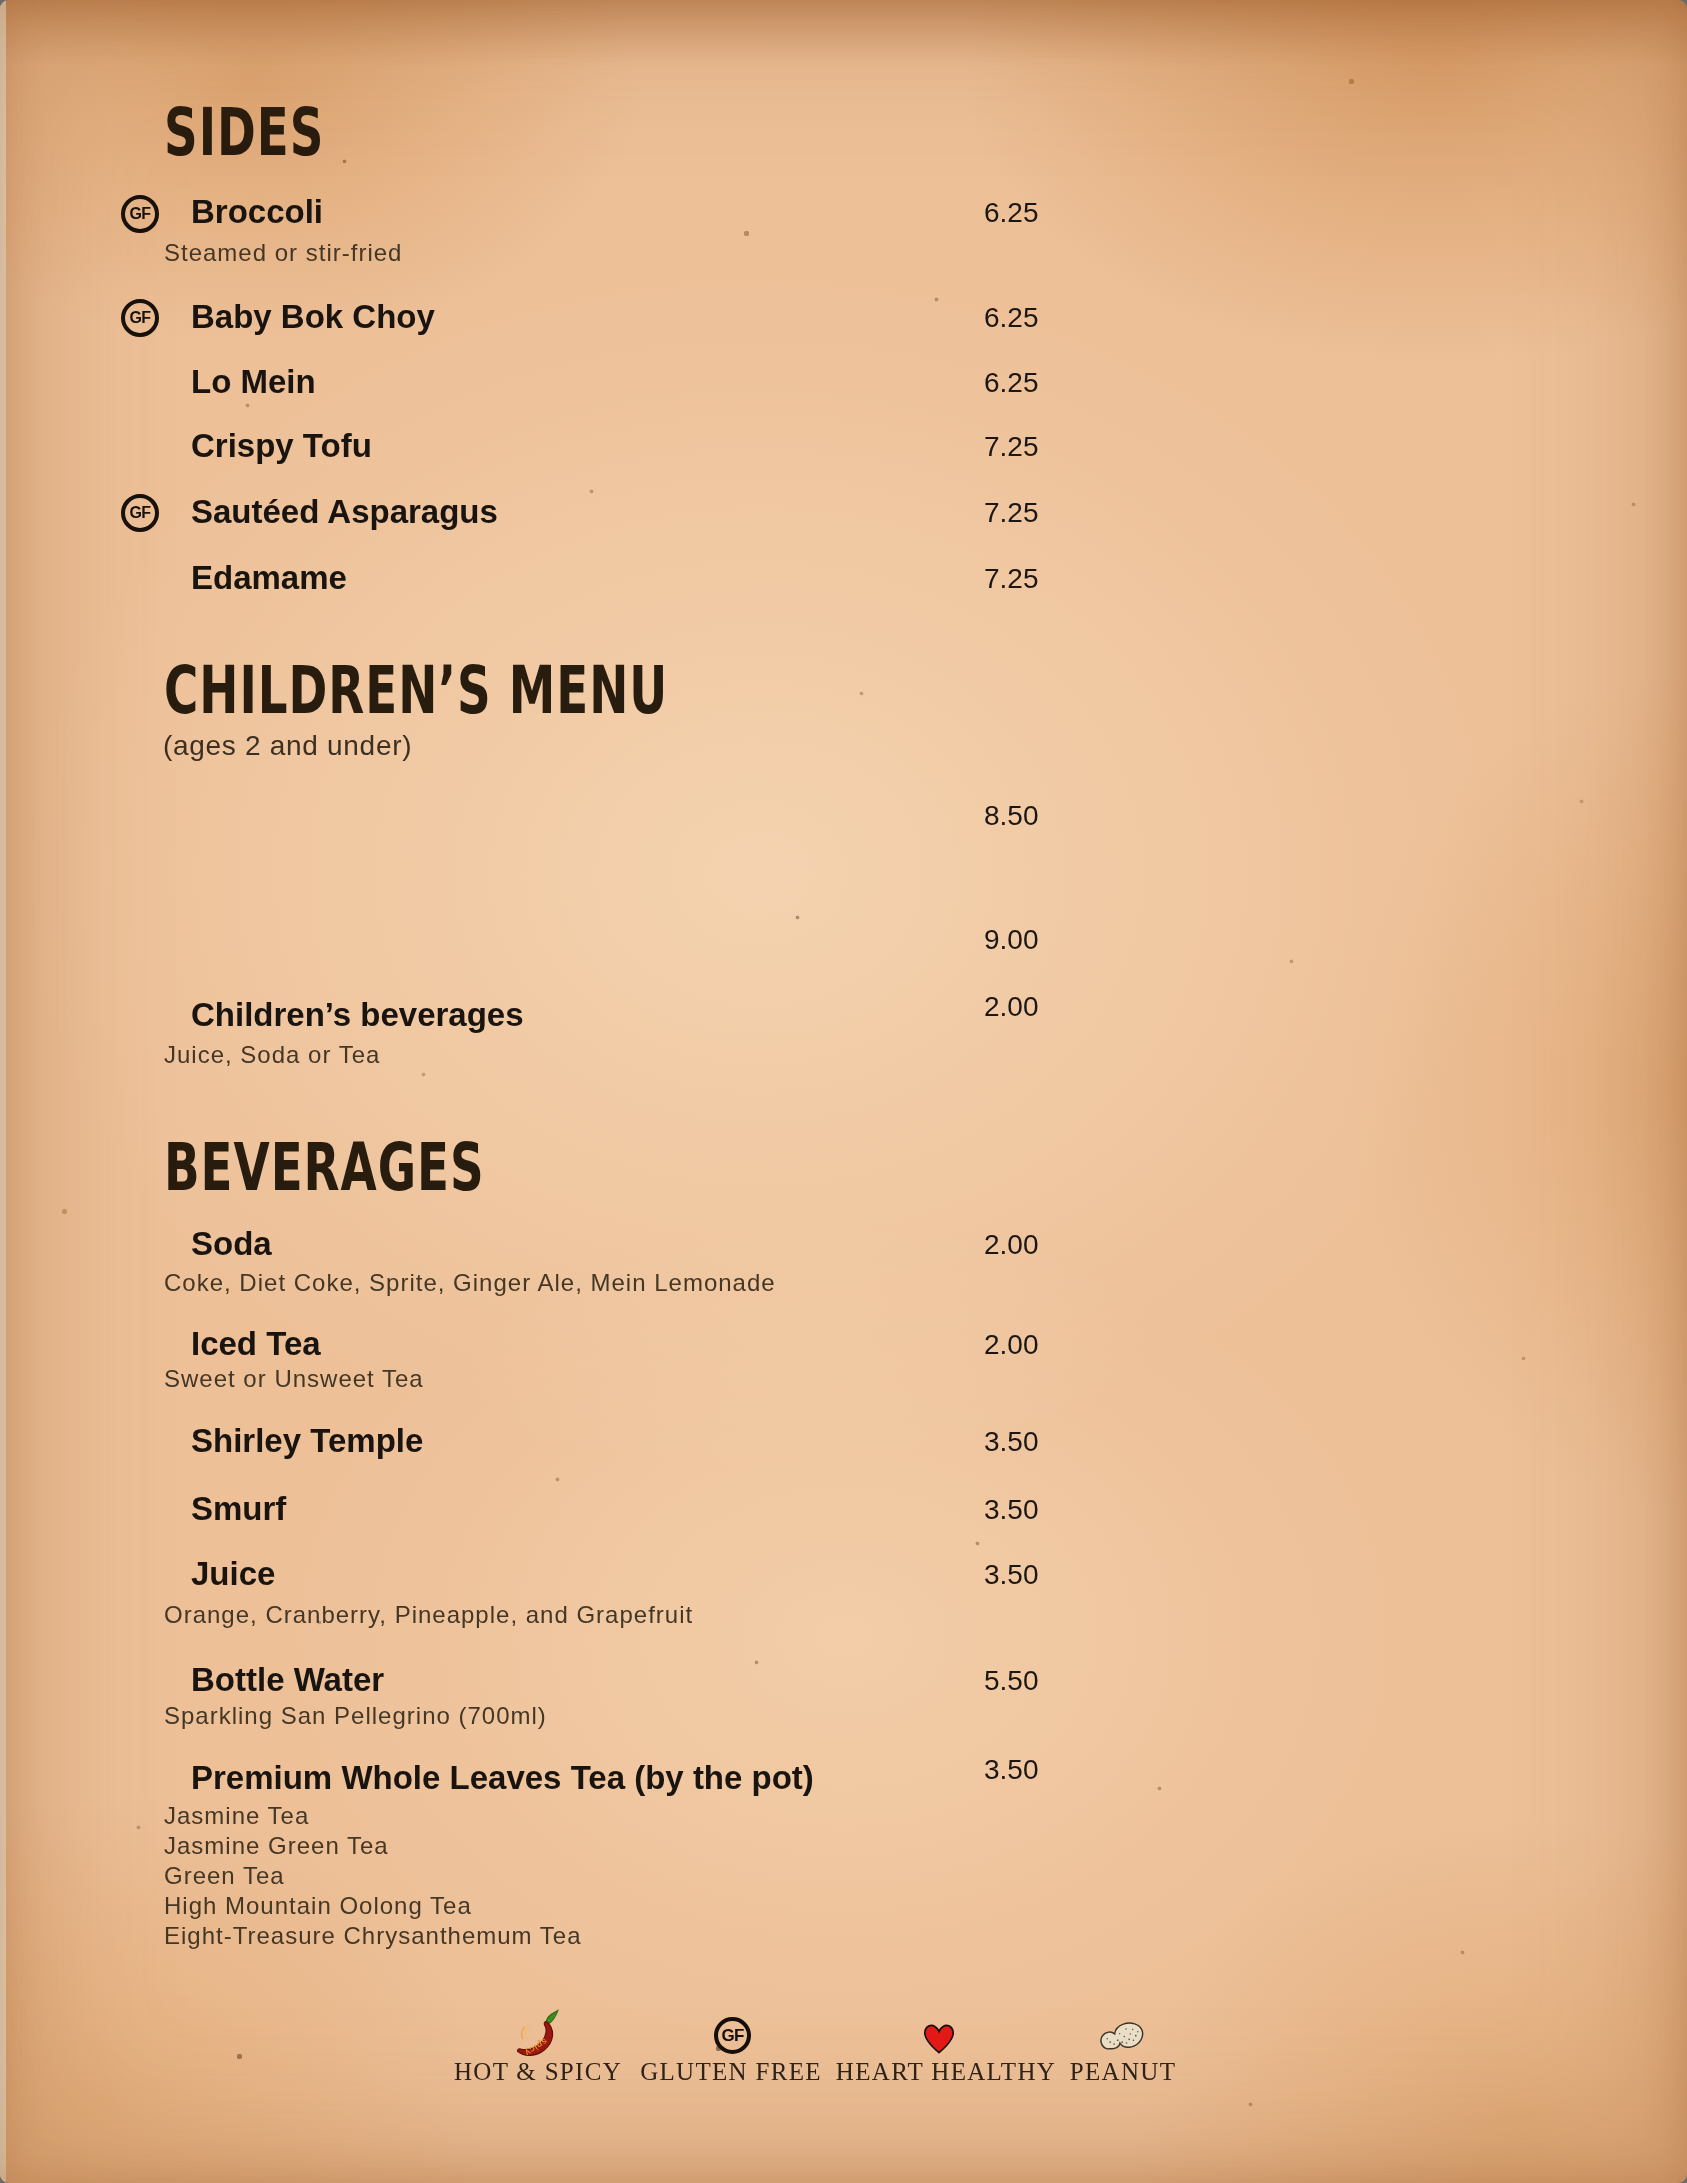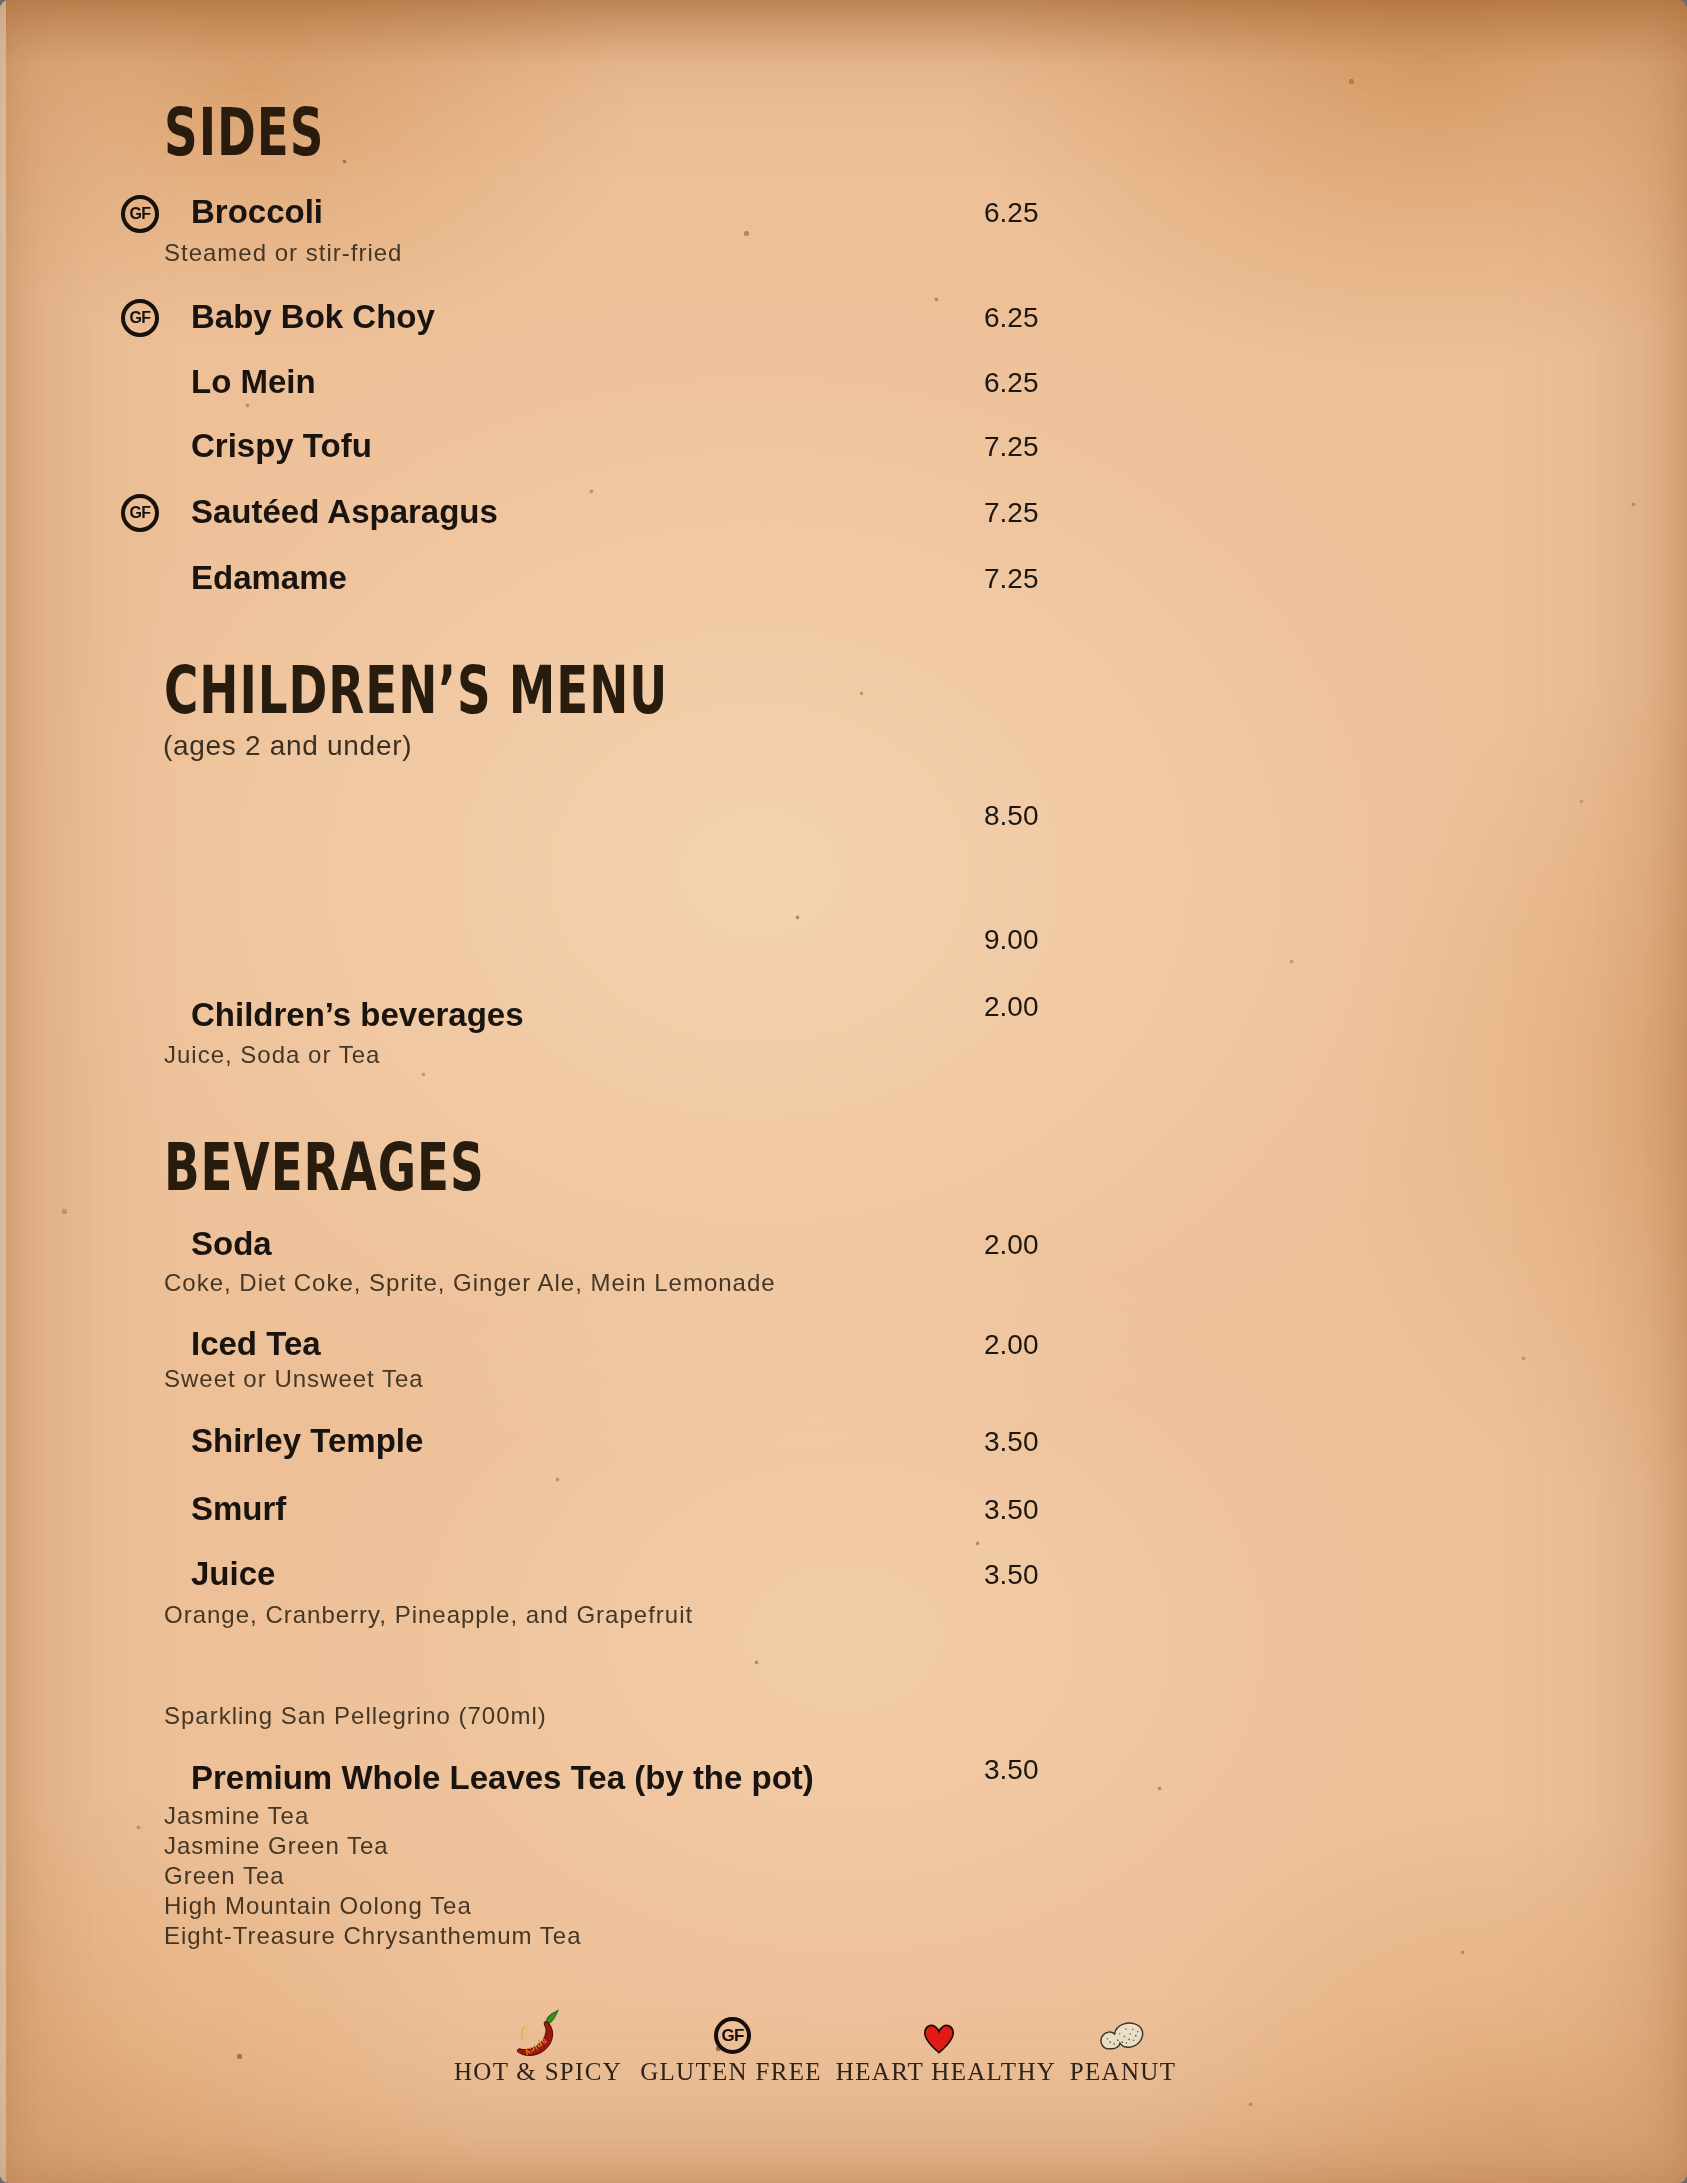--- a/index.html
+++ b/index.html
@@ -144,20 +144,24 @@
     <span class="iname">Smurf</span>
     <span class="price">3.50</span>
   </div>
 
   <div class="row" style="top:1557px">
     <span class="iname">Juice</span>
     <span class="price">3.50</span>
   </div>
   <div class="desc" style="top:1603px">Orange, Cranberry, Pineapple, and Grapefruit</div>
 
+  <div class="row" style="top:1663px">
+    <span class="iname">Bottle Water</span>
+    <span class="price">5.50</span>
+  </div>
   <div class="desc" style="top:1704px">Sparkling San Pellegrino (700ml)</div>
 
   <div class="row" style="top:1761px">
     <span class="iname">Premium Whole Leaves Tea (by the pot)</span>
     <span class="price hi">3.50</span>
   </div>
   <div class="desc tea" style="top:1801px">
     <div>Jasmine Tea</div>
     <div>Jasmine Green Tea</div>
     <div>Green Tea</div>

